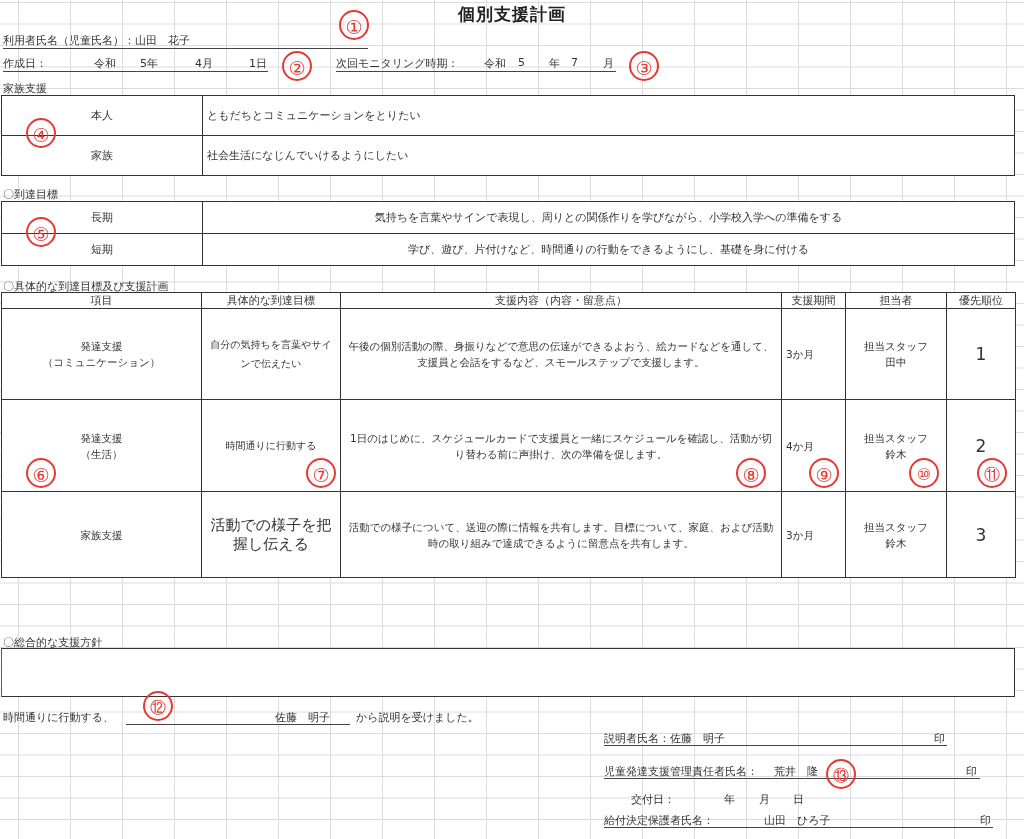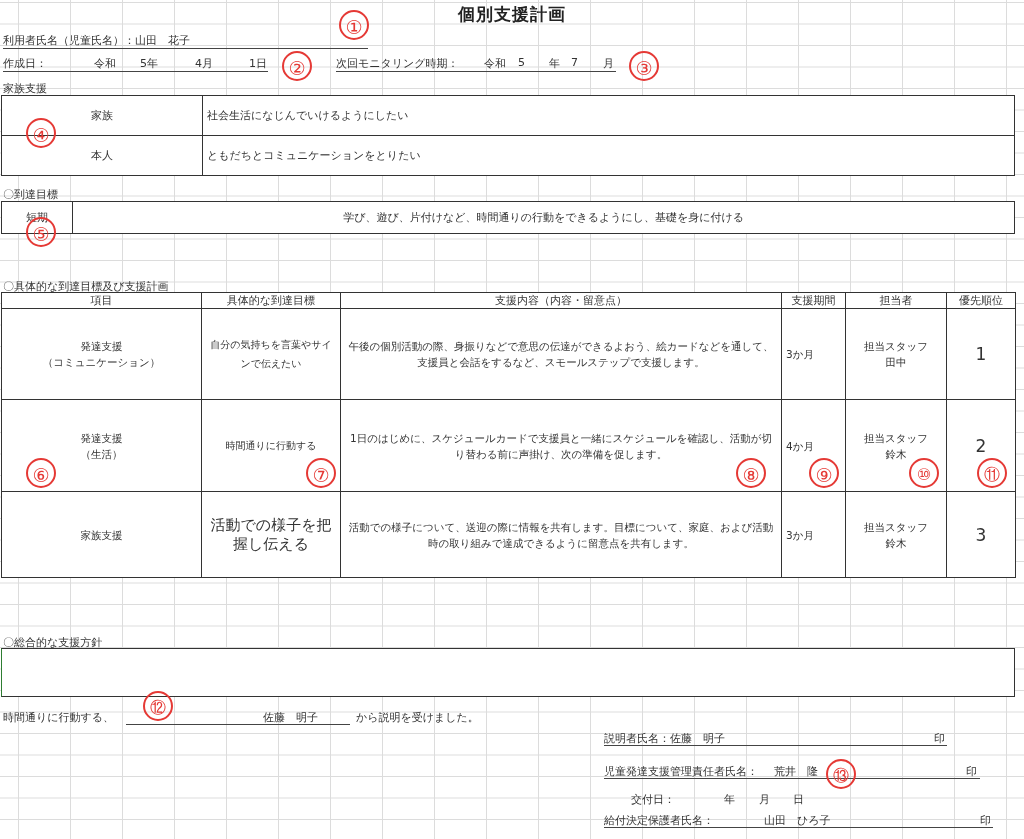--- a/index.html
+++ b/index.html
@@ -63,33 +63,37 @@
   <span class="abs lbl" style="left:182px;top:0">5</span>
   <span class="abs lbl" style="left:213px;top:0">年</span>
   <span class="abs lbl" style="left:235px;top:0">7</span>
   <span class="abs lbl" style="left:267px;top:0">月</span>
 </div>
 
 <div class="abs lbl uline" style="left:3px; top:81px;">家族支援</div>
 <table class="box" style="left:1px; top:95px; width:1014px;">
   <tbody>
       <tr style="height:40px">
+    <td class="c" style="width:192px">本人</td>
+    <td class="l">ともだちとコミュニケーションをとりたい</td>
+  </tr>
+  <tr style="height:40px">
     <td class="c">家族</td>
     <td class="l">社会生活になじんでいけるようにしたい</td>
-  </tr>
-  <tr style="height:40px">
-    <td class="c" style="width:192px">本人</td>
-    <td class="l">ともだちとコミュニケーションをとりたい</td>
   </tr>
 </tbody>
   </table>
 
 <div class="abs lbl uline" style="left:3px; top:187px;">〇到達目標</div>
 <table class="box" style="left:1px; top:201px; width:1014px;">
   <tbody>
+      <tr style="height:32px">
+    <td class="c" style="width:192px">長期</td>
+    <td class="c">気持ちを言葉やサインで表現し、周りとの関係作りを学びながら、小学校入学への準備をする</td>
+  </tr>
   <tr style="height:32px">
     <td class="c">短期</td>
     <td class="c">学び、遊び、片付けなど、時間通りの行動をできるようにし、基礎を身に付ける</td>
   </tr>
 </tbody>
   </table>
 
 <div class="abs lbl uline" style="left:3px; top:279px;">〇具体的な到達目標及び支援計画</div>
 <table class="box" style="left:1px; top:292px; width:1014px; table-layout:fixed;">
   <colgroup>
@@ -151,21 +155,21 @@
     <td class="c huge">3</td>
   </tr>
 </tbody>
   </table>
 
 <div class="abs lbl" style="left:3px; top:635px;">〇総合的な支援方針</div>
 <div class="abs" style="left:1px; top:648px; width:1012px; height:47px; border:1px solid #333; border-left-color:#2e7d32; background:#fff;"></div>
 
 <div class="abs lbl" style="left:3px; top:710px;">時間通りに行動する、</div>
 <div class="abs uline" style="left:126px; top:710px; width:224px; height:14px; text-align:right;">
-  <span style="margin-right:32px">佐藤　明子</span>
+  <span style="margin-right:20px">佐藤　明子</span>
 </div>
 <div class="abs lbl" style="left:356px; top:710px;">から説明を受けました。</div>
 
 <div class="abs uline" style="left:604px; top:731px; width:343px; height:14px;">
   <span class="abs lbl" style="left:0;top:0">説明者氏名：佐藤　明子</span>
   <span class="abs lbl" style="left:330px;top:0">印</span>
 </div>
 <div class="abs uline" style="left:604px; top:764px; width:376px; height:14px;">
   <span class="abs lbl" style="left:0;top:0">児童発達支援管理責任者氏名：</span>
   <span class="abs lbl" style="left:170px;top:0">荒井　隆</span>

